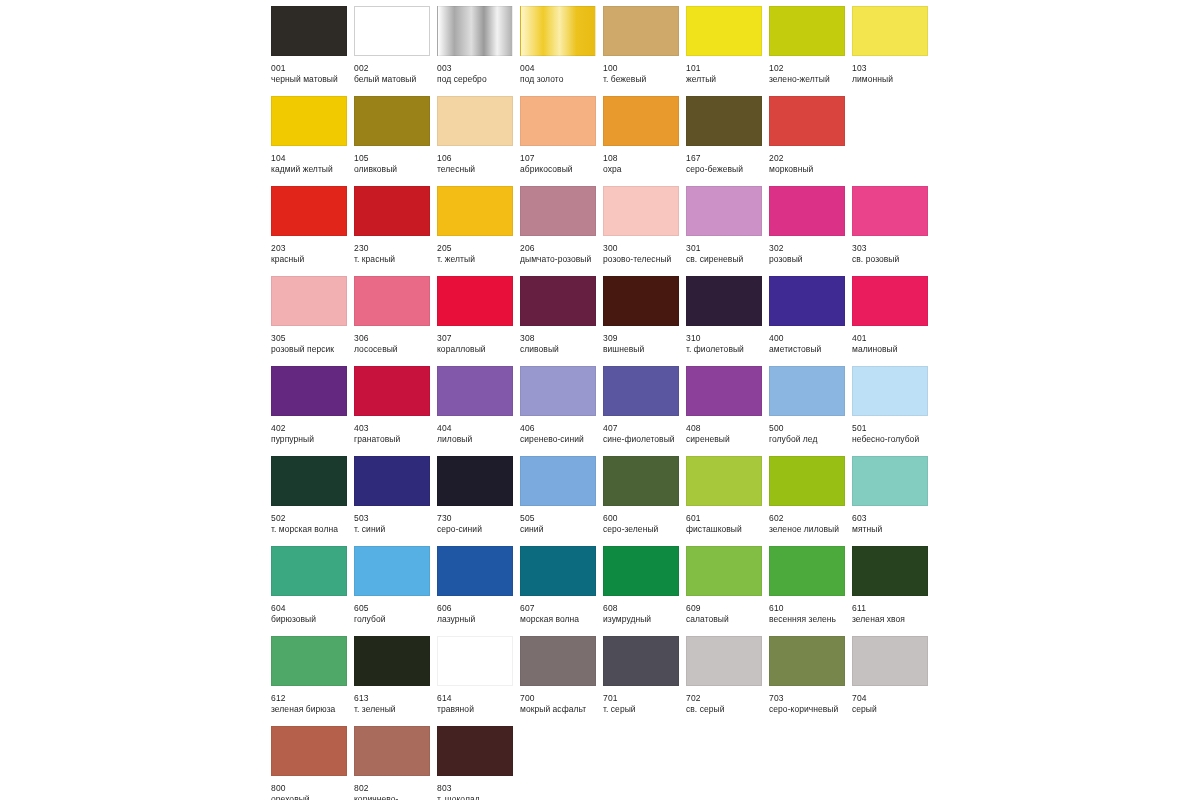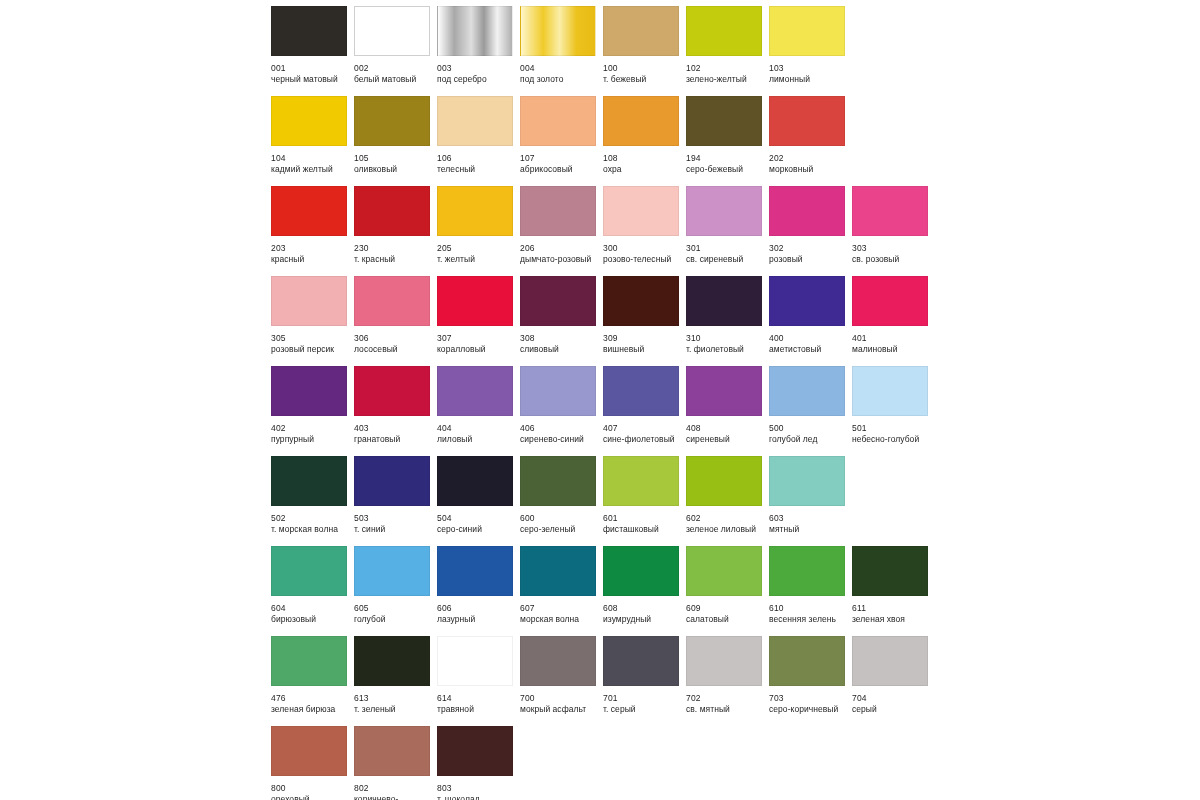--- a/index.html
+++ b/index.html
@@ -99,20 +99,27 @@
           </div>
         </div>
         <div class="swatch-cell">
           <div class="swatch-chip" style="background: rgb(207, 169, 106);"></div>
           <div class="swatch-meta">
             <div class="swatch-code">100</div>
             <div class="swatch-name">т. бежевый</div>
           </div>
         </div>
         <div class="swatch-cell">
+          <div class="swatch-chip" style="background: rgb(240, 227, 28);"></div>
+          <div class="swatch-meta">
+            <div class="swatch-code">101</div>
+            <div class="swatch-name">желтый</div>
+          </div>
+        </div>
+        <div class="swatch-cell">
           <div class="swatch-chip" style="background: rgb(195, 204, 13);"></div>
           <div class="swatch-meta">
             <div class="swatch-code">102</div>
             <div class="swatch-name">зелено-желтый</div>
           </div>
         </div>
         <div class="swatch-cell">
           <div class="swatch-chip" style="background: rgb(242, 229, 77);"></div>
           <div class="swatch-meta">
             <div class="swatch-code">103</div>
@@ -152,21 +159,21 @@
         <div class="swatch-cell">
           <div class="swatch-chip" style="background: rgb(233, 154, 44);"></div>
           <div class="swatch-meta">
             <div class="swatch-code">108</div>
             <div class="swatch-name">охра</div>
           </div>
         </div>
         <div class="swatch-cell">
           <div class="swatch-chip" style="background: rgb(94, 82, 38);"></div>
           <div class="swatch-meta">
-            <div class="swatch-code">194</div>
+            <div class="swatch-code">167</div>
             <div class="swatch-name">серо-бежевый</div>
           </div>
         </div>
         <div class="swatch-cell">
           <div class="swatch-chip" style="background: rgb(217, 69, 62);"></div>
           <div class="swatch-meta">
             <div class="swatch-code">202</div>
             <div class="swatch-name">морковный</div>
           </div>
         </div>
@@ -356,22 +363,29 @@
         <div class="swatch-cell">
           <div class="swatch-chip" style="background: rgb(48, 42, 122);"></div>
           <div class="swatch-meta">
             <div class="swatch-code">503</div>
             <div class="swatch-name">т. синий</div>
           </div>
         </div>
         <div class="swatch-cell">
           <div class="swatch-chip" style="background: rgb(30, 27, 42);"></div>
           <div class="swatch-meta">
-            <div class="swatch-code">504</div>
+            <div class="swatch-code">730</div>
             <div class="swatch-name">серо-синий</div>
+          </div>
+        </div>
+        <div class="swatch-cell">
+          <div class="swatch-chip" style="background: rgb(122, 170, 222);"></div>
+          <div class="swatch-meta">
+            <div class="swatch-code">505</div>
+            <div class="swatch-name">синий</div>
           </div>
         </div>
         <div class="swatch-cell">
           <div class="swatch-chip" style="background: rgb(75, 98, 55);"></div>
           <div class="swatch-meta">
             <div class="swatch-code">600</div>
             <div class="swatch-name">серо-зеленый</div>
           </div>
         </div>
         <div class="swatch-cell">
@@ -451,21 +465,21 @@
           <div class="swatch-meta">
             <div class="swatch-code">611</div>
             <div class="swatch-name">зеленая хвоя</div>
           </div>
         </div>
       </div>
       <div class="swatch-row">
         <div class="swatch-cell">
           <div class="swatch-chip" style="background: rgb(79, 168, 104);"></div>
           <div class="swatch-meta">
-            <div class="swatch-code">476</div>
+            <div class="swatch-code">612</div>
             <div class="swatch-name">зеленая бирюза</div>
           </div>
         </div>
         <div class="swatch-cell">
           <div class="swatch-chip" style="background: rgb(35, 41, 26);"></div>
           <div class="swatch-meta">
             <div class="swatch-code">613</div>
             <div class="swatch-name">т. зеленый</div>
           </div>
         </div>
@@ -487,21 +501,21 @@
           <div class="swatch-chip" style="background: rgb(78, 76, 86);"></div>
           <div class="swatch-meta">
             <div class="swatch-code">701</div>
             <div class="swatch-name">т. серый</div>
           </div>
         </div>
         <div class="swatch-cell">
           <div class="swatch-chip" style="background: rgb(198, 194, 194);"></div>
           <div class="swatch-meta">
             <div class="swatch-code">702</div>
-            <div class="swatch-name">св. мятный</div>
+            <div class="swatch-name">св. серый</div>
           </div>
         </div>
         <div class="swatch-cell">
           <div class="swatch-chip" style="background: rgb(119, 135, 76);"></div>
           <div class="swatch-meta">
             <div class="swatch-code">703</div>
             <div class="swatch-name">серо-коричневый</div>
           </div>
         </div>
         <div class="swatch-cell">

